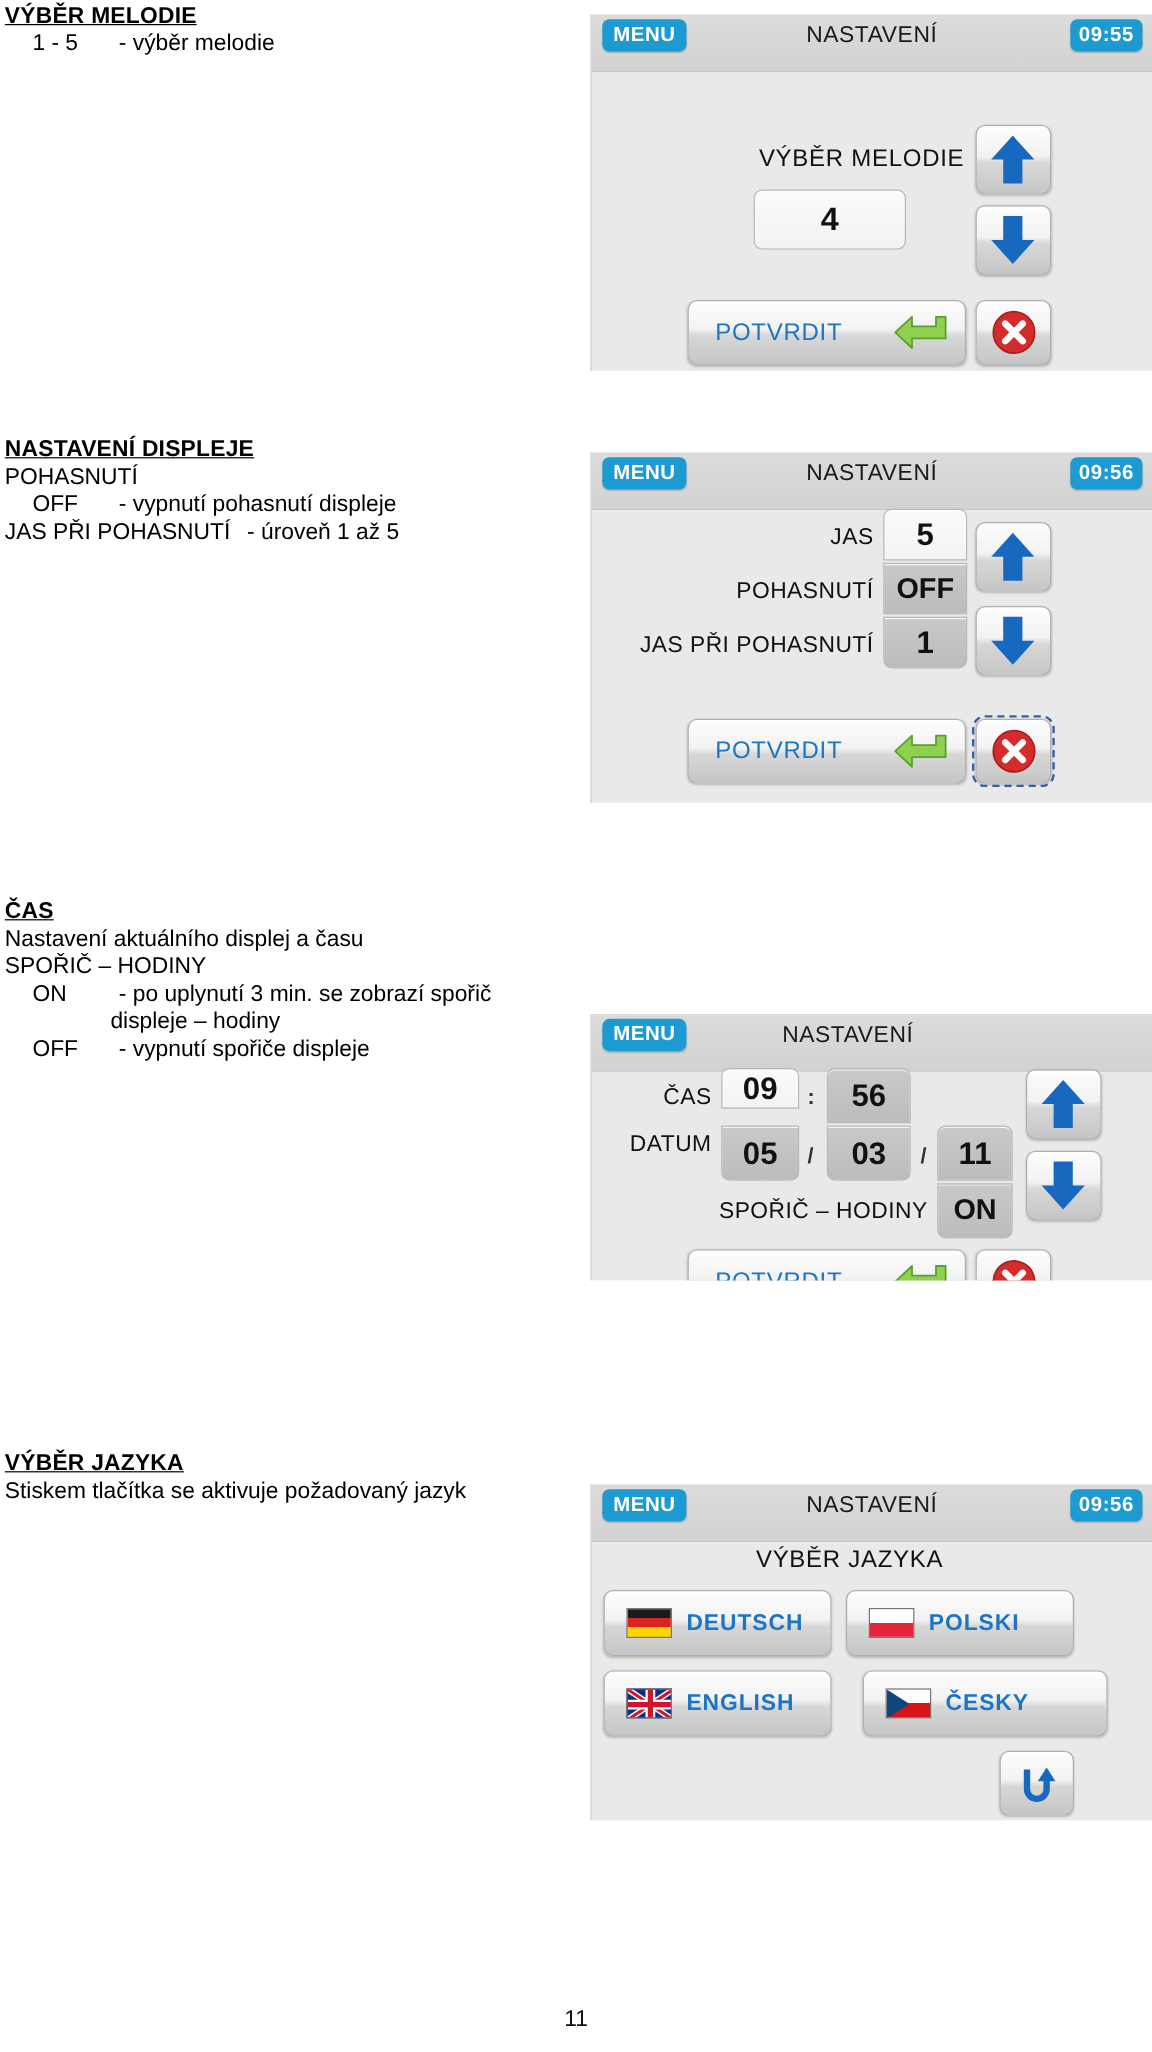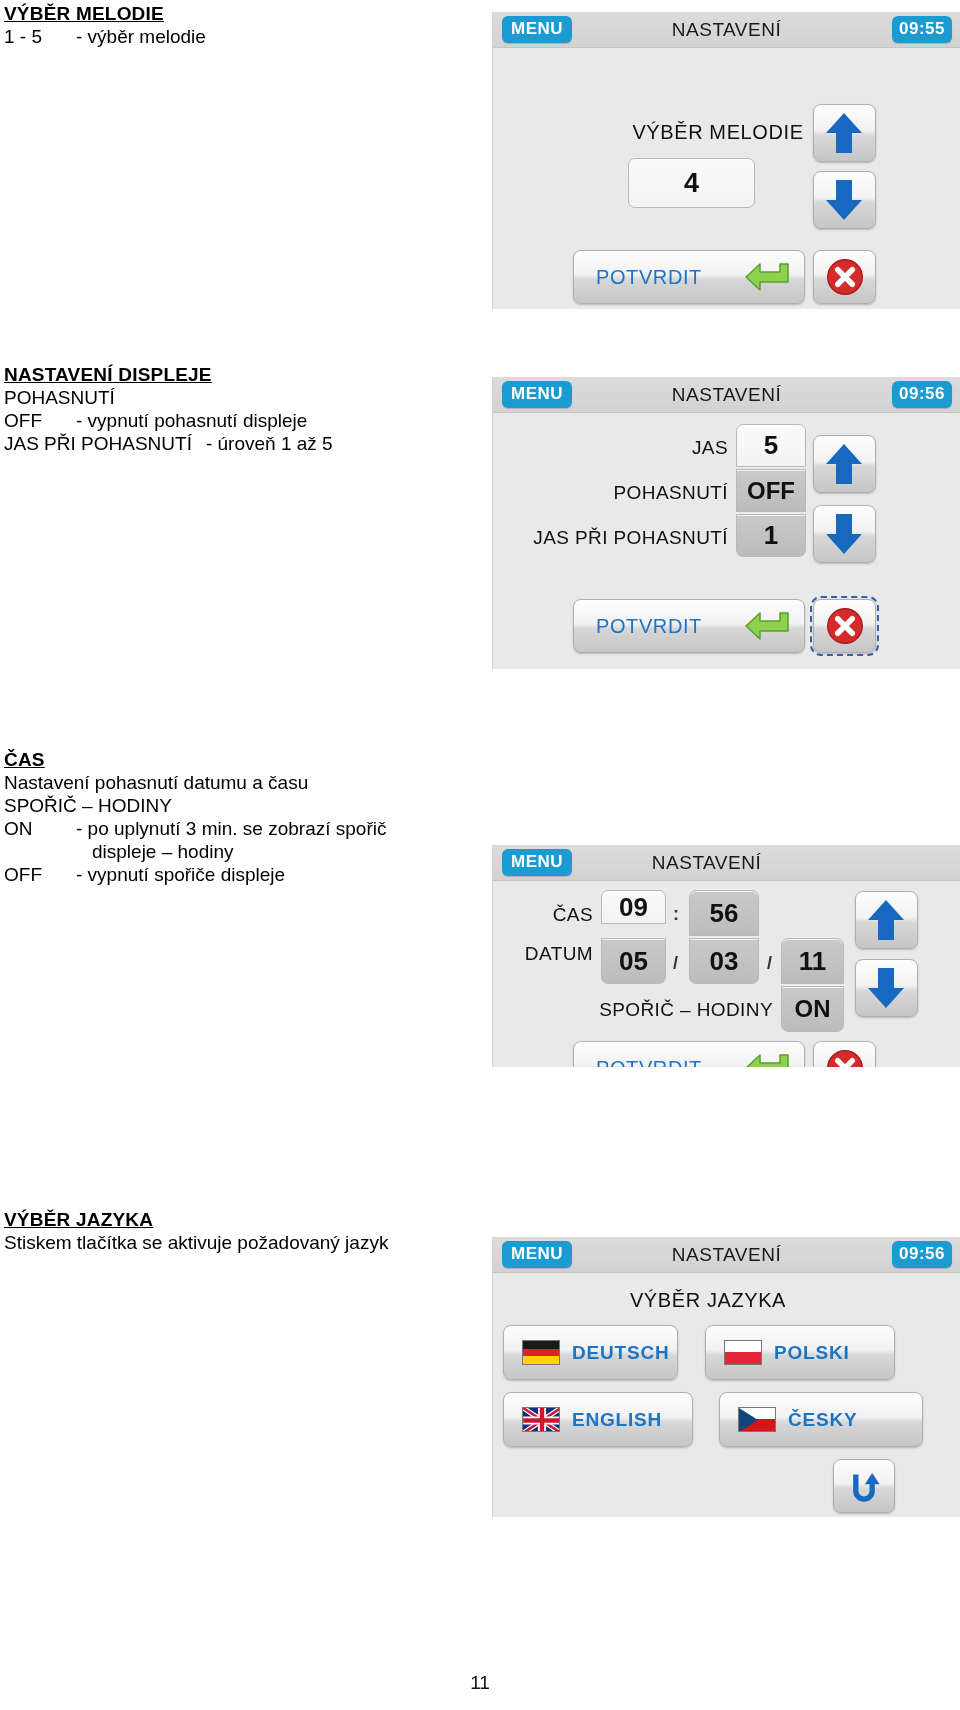--- a/index.html
+++ b/index.html
@@ -15,34 +15,34 @@
 
   
   .doc-block { position:absolute; left:4px; width:480px; }
   .doc-title {
     font-size: 19px; font-weight: bold; text-decoration: underline;
     letter-spacing: .2px; line-height: 23px; white-space: nowrap;
   }
   .doc-line {
     font-size: 19px; line-height: 23px; white-space: pre;
   }
-  .doc-line .k { display:inline-block; width:72px; }
+  .doc-line .k { display:inline-block; width:72px;margin-left:23px; }
   .doc-line .ind { display:inline-block; width:72px; }
 
   
   .screen {
     position: absolute;
     background: #e9e9e9;
     border-left: 1px solid #d2d2d2;
     overflow: hidden;
   }
   .screen-inner { position:absolute; inset:0; }
 
   .topbar {
-    position:absolute; left:0; right:0; top:0; height:36px;
+    position:absolute; left:0; right:0; top:0; height:48px;
     background: linear-gradient(#dcdcdc, #d2d2d2);
     border-bottom: 1px solid #c4c4c4;
   }
   .menu-btn {
     position:absolute; left:9px; top:4px;
     background:#1b9bd1; border-radius:6px;
     color:#fff; font-size:17px; font-weight:bold; letter-spacing:.5px;
     padding: 4px 9px 5px 9px;
     line-height: 18px;
     box-shadow: 0 1px 1px rgba(0,0,0,.18);
@@ -226,21 +226,21 @@
           <path d="M14 14 L30 30 M30 14 L14 30" stroke="#fff" stroke-width="6" stroke-linecap="round"></path>
         </svg>
       </div>
 
     </div>
   </div>
 </div>
 
 <div class="doc-block" style="top:748px;">
   <div class="doc-title">ČAS</div>
-  <div class="doc-line"><span>Nastavení pohasnutí datumu a času</span></div>
+  <div class="doc-line"><span>Nastavení aktuálního displej a času</span></div>
   <div class="doc-line"><span>SPOŘIČ – HODINY</span></div>
   <div class="doc-line"><span class="k">ON</span><span>- po uplynutí 3 min. se zobrazí spořič</span></div>
   <div class="doc-line"><span class="ind" style="width:88px;"></span><span>displeje – hodiny</span></div>
   <div class="doc-line"><span class="k">OFF</span><span>- vypnutí spořiče displeje</span></div>
 </div>
 
 <div class="screen" style="left:492px; top:845px; width:468px; height:222px;">
   <div class="screen-inner">
     <div class="topbar">
       <div class="menu-btn">MENU</div>
@@ -313,21 +313,21 @@
   <div class="screen-inner">
     <div class="topbar">
       <div class="menu-btn">MENU</div>
       <div class="topbar-title">NASTAVENÍ</div>
       <div class="clock-badge">09:56</div>
     </div>
     <div class="body-area">
 
       <div class="centered-label" style="left:0; top:16px; width:430px;">VÝBĚR JAZYKA</div>
 
-      <div class="btn3d lang-btn" style="left:10px; top:52px; width:175px; height:55px;">
+      <div class="btn3d lang-btn" style="left:10px; top:52px; width:190px; height:55px;">
         <span class="flag flag-de"></span>
         <span class="lang-label">DEUTSCH</span>
       </div>
 
       <div class="btn3d lang-btn" style="left:212px; top:52px; width:190px; height:55px;">
         <span class="flag flag-pl"></span>
         <span class="lang-label">POLSKI</span>
       </div>
 
       <div class="btn3d lang-btn" style="left:10px; top:119px; width:190px; height:55px;">

